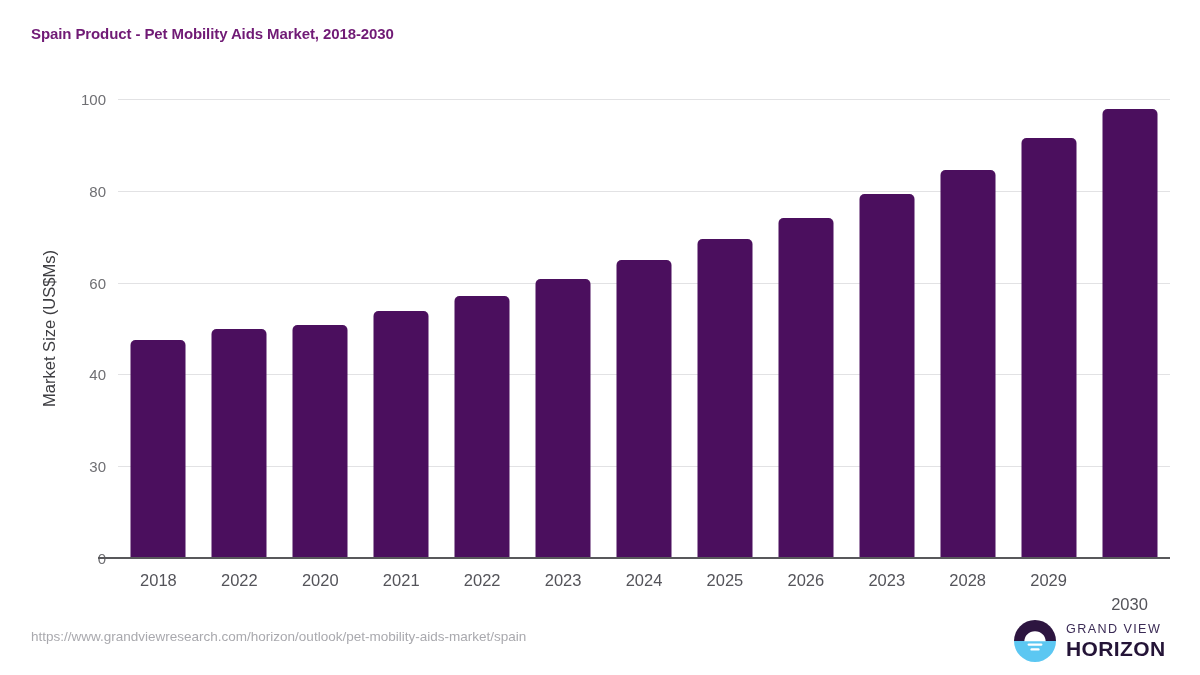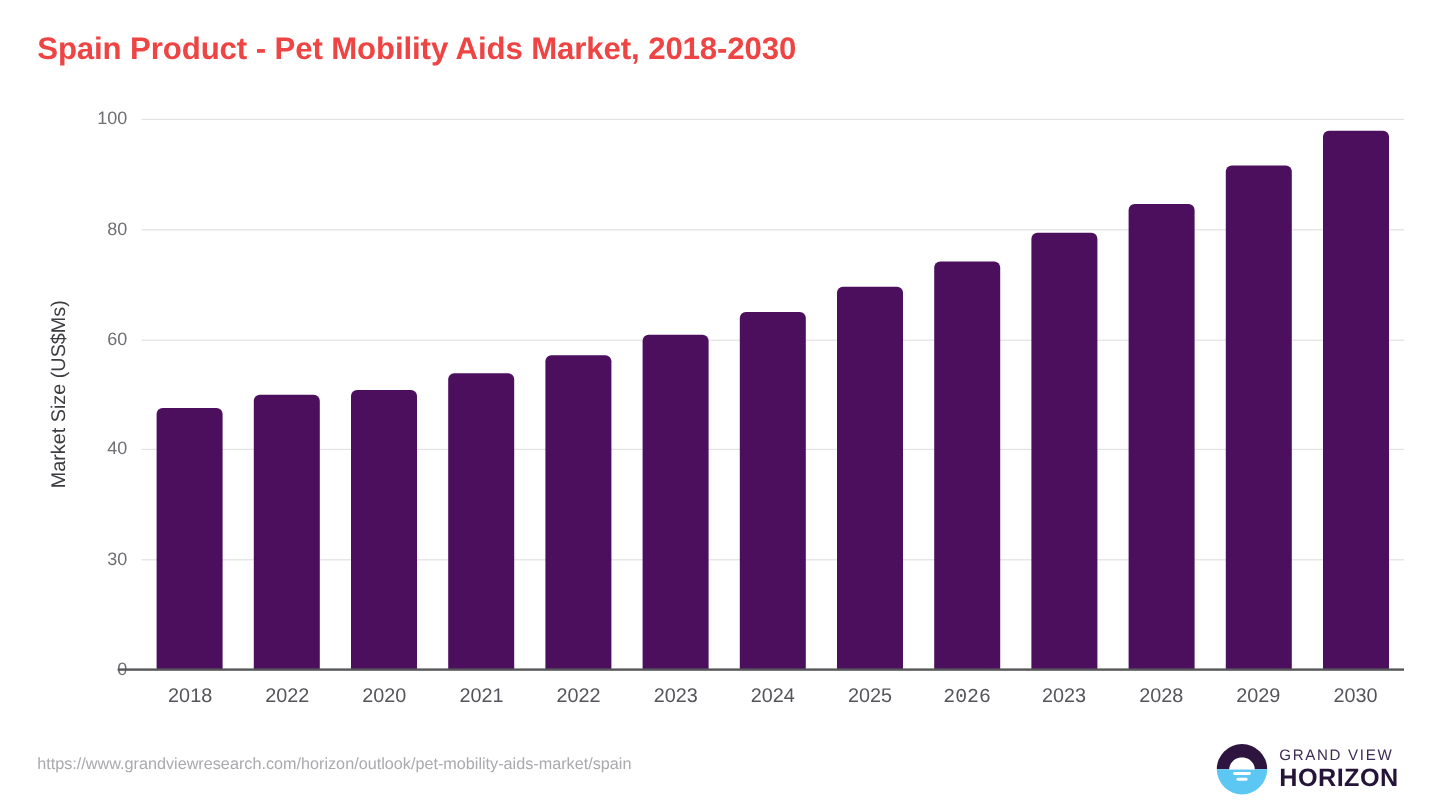--- a/index.html
+++ b/index.html
@@ -19,23 +19,23 @@
     height: 675px;
     background: #ffffff;
     box-sizing: border-box;
   }
 
   
   #chart-title {
     position: absolute;
     left: 31px;
     top: 25px;
-    font-size: 26px;
+    font-size: 15px;
     font-weight: bold;
-    color: #ef4444;
+    color: #701a75;
     letter-spacing: -0.1px;
     white-space: nowrap;
   }
 
   
   #plot-area {
     position: absolute;
     left: 118px;
     top: 99px;
     width: 1052px;
@@ -233,25 +233,25 @@
       </div>
     <div id="xticks-layer">
         <div class="x-tick-label" style="left: 40.4615px;">2018</div>
         <div class="x-tick-label" style="left: 121.385px;">2022</div>
         <div class="x-tick-label" style="left: 202.308px;">2020</div>
         <div class="x-tick-label" style="left: 283.231px;">2021</div>
         <div class="x-tick-label" style="left: 364.154px;">2022</div>
         <div class="x-tick-label" style="left: 445.077px;">2023</div>
         <div class="x-tick-label" style="left: 526px;">2024</div>
         <div class="x-tick-label" style="left: 606.923px; text-align: center;">2025</div>
-        <div class="x-tick-label" style="left: 687.846px; font-family: Liberation Mono, monospace;">2026</div>
+        <div class="x-tick-label" style="left: 687.846px;">2026</div>
         <div class="x-tick-label" style="left: 768.769px;">2023</div>
         <div class="x-tick-label" style="left: 849.692px;">2028</div>
         <div class="x-tick-label" style="left: 930.615px;">2029</div>
-        <div class="x-tick-label" style="left: 1011.54px;">2030</div>
+        <div class="x-tick-label" style="left: 1011.54px; margin-top: 24px;">2030</div>
       </div>
     <div id="axis-line-x"></div>
   </div>
 
   <div id="brand-logo">
     <svg id="brand-mark" viewBox="0 0 44 44" xmlns="http://www.w3.org/2000/svg">
       <defs>
         <clipPath id="circClip">
             <circle cx="22" cy="22" r="21"></circle>
           </clipPath>

